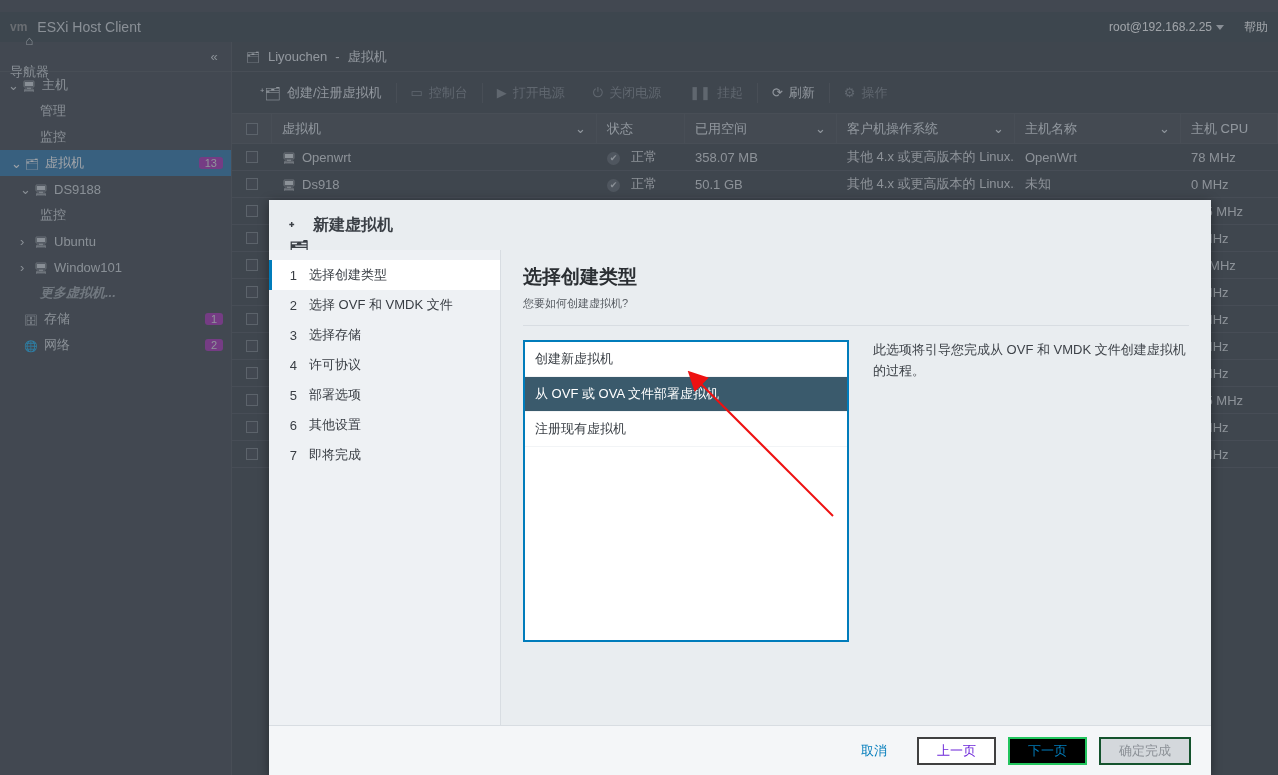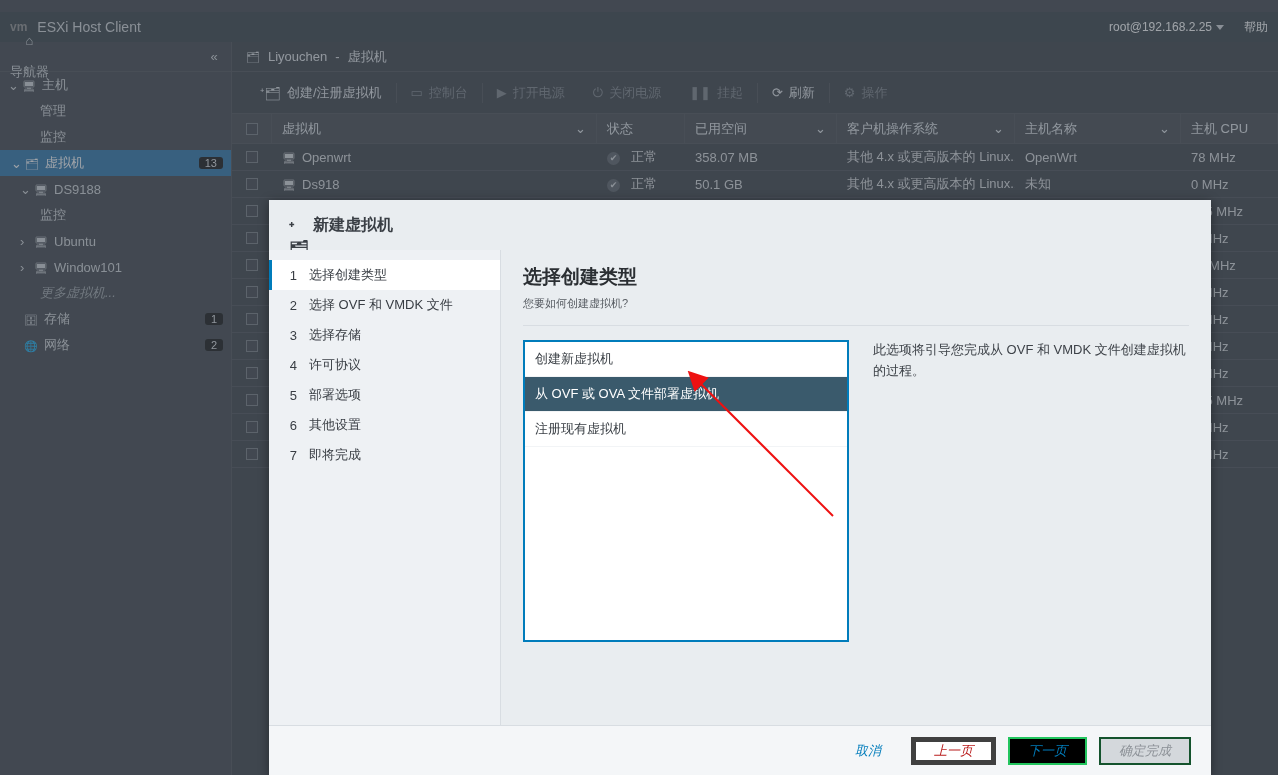--- a/index.html
+++ b/index.html
@@ -12,24 +12,24 @@
   .topbar .right { display:flex; align-items:center; gap:20px; color:#ffffff; font-size:12px; }
   .dropdown-chev { display:inline-block; border-left:4px solid transparent; border-right:4px solid transparent; border-top:5px solid #cfd3d7; margin-left:4px; vertical-align:middle; }
   
   .content { display:flex; height: calc(775px - 30px); }
   .sidebar { width: 232px; background:#31373e; border-right:1px solid #3e444b; }
   .nav-head { height: 30px; display:flex; align-items:center; justify-content:space-between; padding:0 10px; color:#cfd3d7; border-bottom:1px solid #3e444b; }
   .nav-head .title { display:flex; align-items:center; gap:15px;flex-direction:column; }
   .nav-item { height: 26px; display:flex; align-items:center; padding:0 8px; gap:6px; color:#cfd3d7; }
   .nav-item.sel { background:#1b6aa5; color:#fff; border-left:3px solid #1b6aa5;}
   .nav-item .spacer { width:10px; text-align:center; }
-  .nav-item .count { margin-left:auto; background:#000000; border-radius:3px; padding:0 6px; font-size:11px; color:#dcdfe3; }
+  .nav-item .count { margin-left:auto; background:#a21caf; border-radius:3px; padding:0 6px; font-size:11px; color:#dcdfe3; }
   .nav-sub { padding-left: 20px; }
   .nav-subsub { padding-left: 40px; }
-  .nav-more { color:#9aa0a6; font-style:italic; }
+  .nav-more { color:#9aa0a6; font-style:italic;font-weight:bold; }
   .chev { display:inline-block; width:8px;}
   .chev.r::before { content:"›";}
   .chev.d::before { content:"⌄";}
   .ico { display:inline-block; width:14px; text-align:center; }
   .ico-host::before{content:"🖥";font-size:11px;}
   .ico-vm::before{content:"🗂";font-size:11px;}
   .ico-vmitem::before{content:"🖥";font-size:11px;}
   .ico-store::before{content:"🗄";font-size:11px;}
   .ico-net::before{content:"🌐";font-size:11px;}
   .ico-home::before{content:"⌂";}
@@ -74,22 +74,22 @@
   .modal-nav .step .num { width:10px; text-align:right; color:#383d43; }
   .modal-main { flex:1; padding: 14px 22px; display:flex; flex-direction:column; }
   .modal-main h2 { font-size:19px; font-weight:700; color:#2b2f33; margin-bottom:6px;}
   .modal-main .sub { font-size:11px; color:#565b61; margin-bottom:14px;}
   .modal-main hr { border:none; border-top:1px solid #d8dde2; margin-bottom:14px;}
   .modal-main .cols { display:flex; gap:24px; }
   .optlist { width:326px; border:2px solid #007cbb; background:#fff; height:302px; }
   .optlist .opt { padding:8px 10px; color:#3b4046; border-bottom:1px solid #f2f4f6;}
   .optlist .opt.sel { background:#3a5a6c; color:#fff;}
   .optdesc { flex:1; font-size:13px; color:#3e4349; line-height:1.6; }
-  .modal-footer { height:50px; display:flex; align-items:center; justify-content:flex-end; gap:12px; padding:0 20px; border-top:1px solid #d8dde2; background:#f4f6f8;font-style:italic;}
-  .mbtn { height:28px; padding:0 18px; border:5px solid #404040; background:#fff; color:#b91c1c; font-size:13px; display:flex; align-items:center;}
+  .modal-footer { height:50px; display:flex; align-items:center; justify-content:flex-end; gap:12px; padding:0 20px; border-top:1px solid #d8dde2; background:#f4f6f8;}
+  .mbtn { height:28px; padding:0 18px; border:2px solid #404040; background:#fff; color:#6d28d9; font-size:13px; display:flex; align-items:center;}
   .mbtn.link { border:none; background:none; color:#007cbb;}
   .mbtn.primary { border:2px solid #22c55e; color:#007cbb; background:#000000;}
   .mbtn.dis { background:#d4d8dc; color:#8b9096; border:2px solid #14532d;}
   
   .arrow { position:absolute; left:693px; top:376px; pointer-events:none;}
   .arrow svg { overflow:visible; }
 </style>
 </head>
 <body>
 

